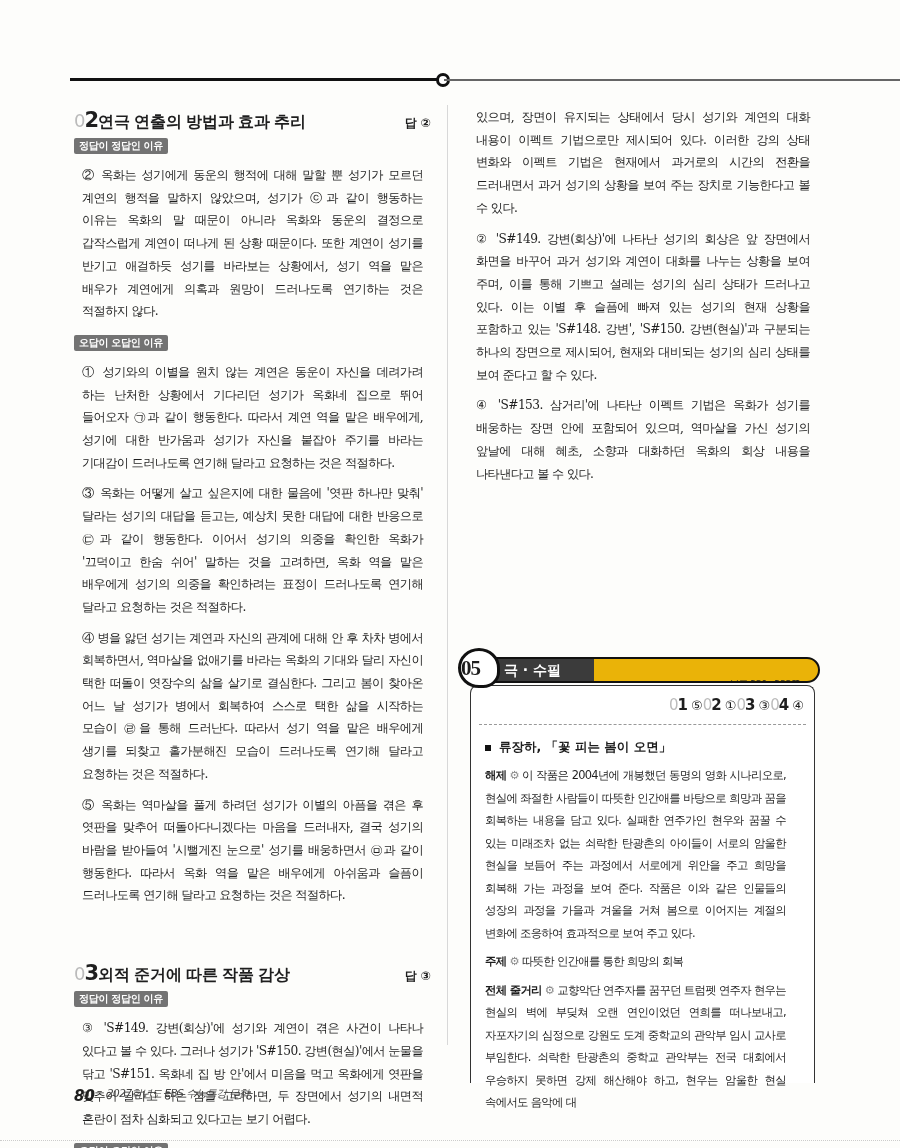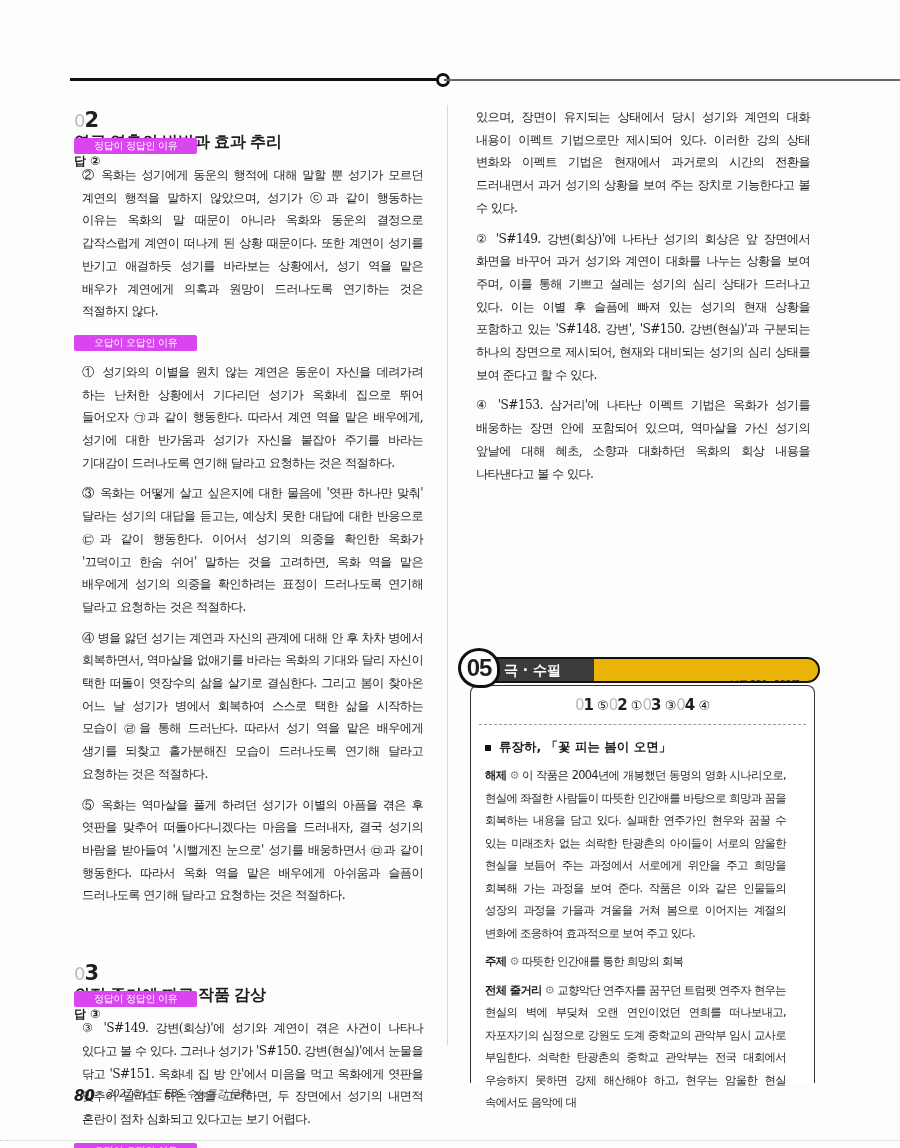--- a/index.html
+++ b/index.html
@@ -8,58 +8,58 @@
     font-family: "DejaVu Serif", serif; color: #1e1e1e;
   }
   .topline-left { position: absolute; left: 70px; top: 78px; width: 370px; height: 3px; background: #111; }
   .topline-right { position: absolute; left: 444px; top: 79px; width: 456px; height: 2px; background: #666; }
   .topline-dot { position: absolute; left: 436px; top: 73px; width: 8px; height: 8px; border: 3px solid #111; border-radius: 50%; background: #fff; }
   .col-divider { position: absolute; left: 447px; top: 105px; width: 1px; height: 940px; background: #d8d8d8; }
 
   .col-left { position: absolute; left: 74px; top: 108px; width: 357px; }
   .col-right { position: absolute; left: 468px; top: 98px; width: 350px; }
 
-  .q-head { display: flex; align-items: baseline; justify-content: space-between; height: 26px; flex-direction: column; }
+  .q-head { display: flex; align-items: baseline; justify-content: space-between; height: 26px; }
   .q-head .num { font-family: "DejaVu Sans", sans-serif; font-weight: bold; font-size: 21px; letter-spacing: -1px; }
   .q-head .num .z { color: #bbb; font-weight: normal; font-size: 18px; }
   .q-head .title { font-family: Liberation Serif, serif; font-weight: bold; font-size: 16px; flex: 1; }
   .q-head .ans { font-family: "DejaVu Sans", sans-serif; font-size: 12px; font-weight: bold; }
 
   .badge {
-    display: inline-block; background: #d946ef; color: #fff; font-family: "DejaVu Sans", sans-serif;
-    font-weight: normal; font-size: 10px; padding: 1px 20px; border-radius: 2px; margin: 4px 0 2px 0; letter-spacing: -0.3px;
+    display: inline-block; background: #737373; color: #fff; font-family: "DejaVu Sans", sans-serif;
+    font-weight: bold; font-size: 10px; padding: 1px 5px; border-radius: 2px; margin: 4px 0 2px 0; letter-spacing: -0.3px;
   }
   .para { font-size: 12.2px; line-height: 22.7px; letter-spacing: -0.6px; text-align: justify; margin: 8px; word-break: keep-all; }
 
   .spacer { height: 46px; }
 
   .footer { position: absolute; left: 74px; top: 1087px; display: flex; align-items: flex-start; font-style: italic; }
   .footer .pg { font-family: "DejaVu Sans", sans-serif; font-weight: bold; font-size: 15px; margin-right: 12px; }
   .footer .book { font-family: "DejaVu Sans", sans-serif; font-size: 10.5px; color: #444; letter-spacing: -0.5px; }
   .bottom-noise { position: absolute; left: 0; top: 1140px; width: 900px; height: 2px; border-top: 1px dotted #ccc; }
 
   
   .sec-head { position: absolute; left: 458px; top: 648px; width: 360px; height: 38px; }
   .sec-num {
     position: absolute; left: 0; top: 0; width: 36px; height: 34px; border: 3px solid #111; border-radius: 50% 50% 40% 50%;
-    background: #fff; font-family: Liberation Sans, sans-serif; font-weight: bold; font-size: 24px; text-align: center; line-height: 34px; z-index: 2; letter-spacing: -1px;
+    background: #fff; font-family: Liberation Serif, serif; font-weight: bold; font-size: 21px; line-height: 34px; z-index: 2; letter-spacing: -1px;
   }
   .sec-bar {
     position: absolute; left: 30px; top: 9px; width: 328px; height: 22px; border: 2.5px solid #111; border-radius: 0 14px 14px 0;
     background: #eab308; overflow: hidden;
   }
   .sec-bar .dark { position: absolute; left: 0; top: 0; width: 104px; height: 100%; background: #3b3b3b; color: #fff;
     font-family: "DejaVu Sans", sans-serif; font-weight: bold; font-size: 14px; line-height: 22px; padding-left: 14px; box-sizing: border-box; }
   .sec-bar .ref { position: absolute; right: 18px; top: 14px; line-height: 22px; font-family: "DejaVu Sans", sans-serif; font-size: 9.5px; color: #222; letter-spacing: -0.5px; }
 
   .sec-box {
     position: absolute; left: 470px; top: 685px; width: 345px; height: 398px; border: 1.5px solid #333; border-bottom: none;
     border-radius: 8px 8px 0 0; background: #fff; box-sizing: border-box;
   }
-  .answers { display: flex; justify-content: center; padding: 10px 12px 0 10px; height: 28px; border-bottom: 1px dashed #999; margin: 0 8px; padding-left: 2px; padding-right: 2px; }
+  .answers { display: flex; justify-content: flex-end; padding: 10px 12px 0 10px; height: 28px; border-bottom: 1px dashed #999; margin: 0 8px; padding-left: 2px; padding-right: 2px; }
   .answers .ans-item { font-family: "DejaVu Sans", sans-serif; font-size: 13px; }
   .answers .ans-item .n { font-weight: bold; font-size: 15px; letter-spacing: -1px; }
   .answers .ans-item .n .z { color: #bbb; font-weight: normal; }
 
   .work { padding: 6px 12px 0 14px; }
   .work-title { font-family: "DejaVu Sans", sans-serif; font-weight: bold; font-size: 12.5px; margin: 8px 0 8px 0; }
   .work-title .sq { display: inline-block; width: 6px; height: 6px; background: #111; margin-right: 8px; vertical-align: middle; }
   .info { font-family: "DejaVu Sans", sans-serif; font-size: 11.4px; line-height: 22.5px; letter-spacing: -0.7px; text-align: justify; margin: 0 16px 6px 0; word-break: keep-all; }
   .info .lbl { font-weight: bold; }
   .info .gear { color: #888; margin: 0 3px; }

